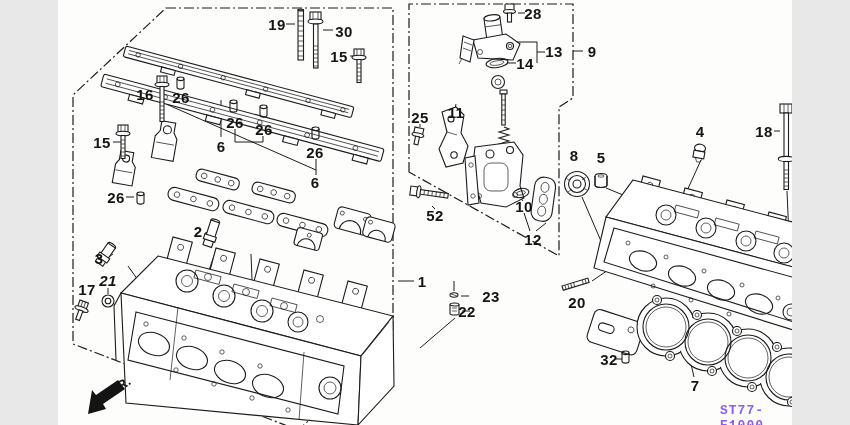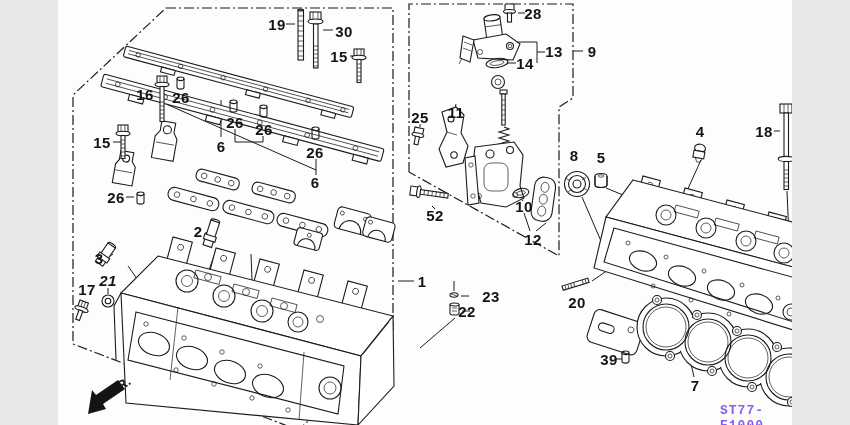--- a/index.html
+++ b/index.html
@@ -566,20 +566,20 @@
       <div class="callout" style="left: 466px; top: 206px;">10</div>
       <div class="callout" style="left: 475px; top: 239px;">12</div>
       <div class="callout" style="left: 433px; top: 296px;">23</div>
       <div class="callout" style="left: 409px; top: 311px;">22</div>
       <div class="callout" style="left: 519px; top: 302px; text-align: right;">20</div>
       <div class="callout" style="left: 516px; top: 155px;">8</div>
       <div class="callout" style="left: 543px; top: 157px;">5</div>
       <div class="callout" style="left: 642px; top: 131px;">4</div>
       <div class="callout" style="left: 706px; top: 131px;">18</div>
       <div class="callout" style="left: 820px; top: 291px;">24</div>
-      <div class="callout" style="left: 551px; top: 359px;">39</div>
+      <div class="callout" style="left: 551px; top: 359px;">32</div>
       <div class="callout" style="left: 637px; top: 385px;">7</div>
     </div>
 
 <div id="fr-label">FR.</div>
 <div id="diagram-code">ST77-E1000</div>
 
 </div>
 
 </body></html>

